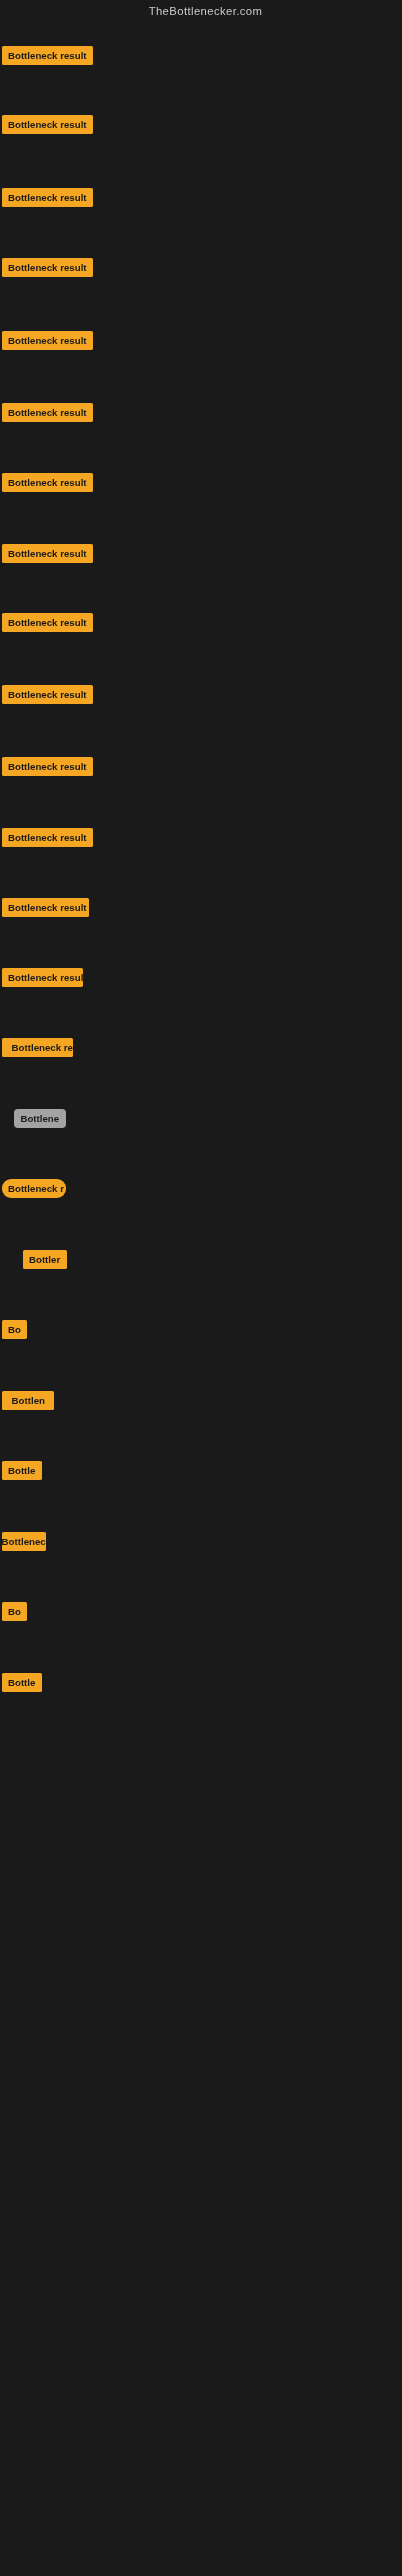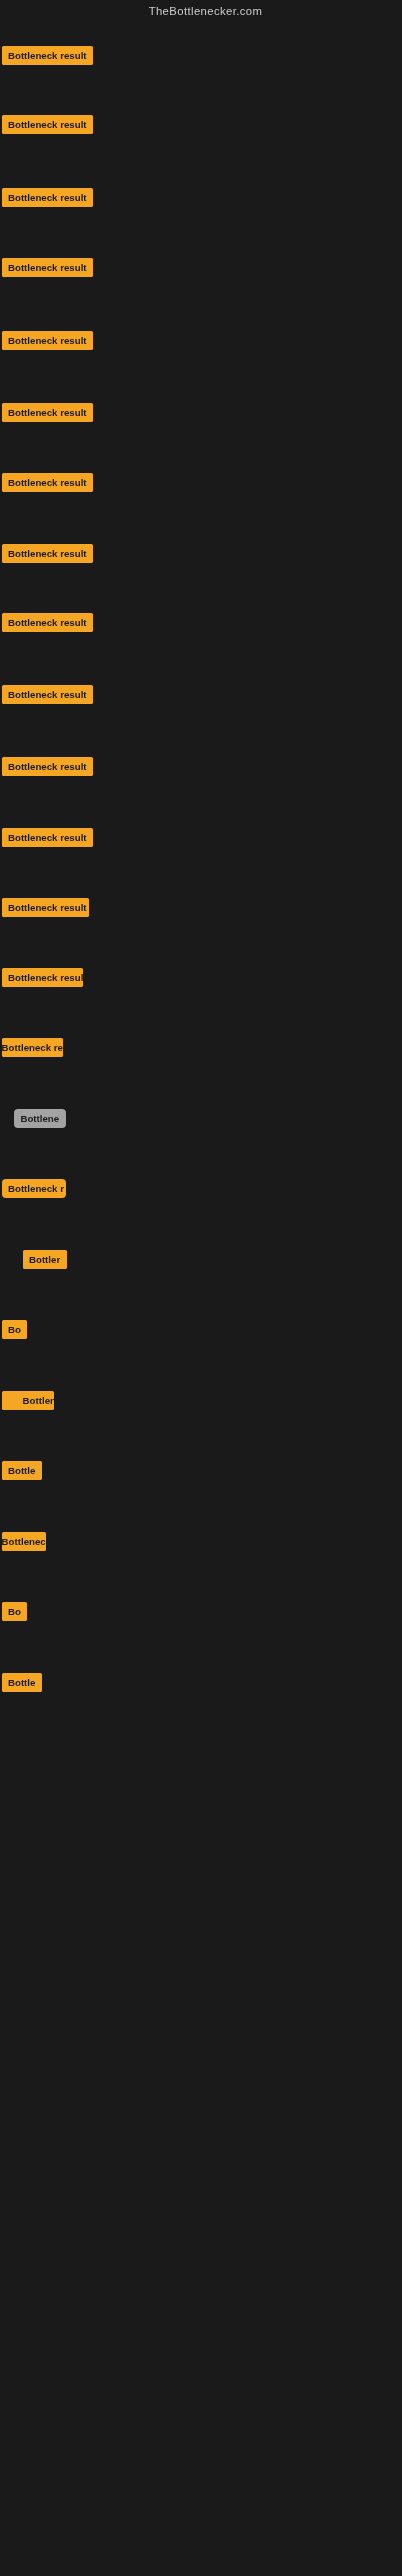--- a/index.html
+++ b/index.html
@@ -40,24 +40,24 @@
     <div style="position: absolute; top: 331px; left: 1.6px; background-color: rgb(245, 166, 35); color: rgb(26, 26, 26); font-size: 9.7px; font-weight: bold; padding: 4px 6.4px; border-radius: 1.6px; max-width: 105px; overflow: hidden; white-space: nowrap; font-family: Arial, sans-serif;">Bottleneck result</div>
     <div style="position: absolute; top: 403px; left: 1.6px; background-color: rgb(245, 166, 35); color: rgb(26, 26, 26); font-size: 9.7px; font-weight: bold; padding: 4px 6.4px; border-radius: 1.6px; max-width: 105px; overflow: hidden; white-space: nowrap; font-family: Arial, sans-serif;">Bottleneck result</div>
     <div style="position: absolute; top: 473px; left: 1.6px; background-color: rgb(245, 166, 35); color: rgb(26, 26, 26); font-size: 9.7px; font-weight: bold; padding: 4px 6.4px; border-radius: 1.6px; max-width: 105px; overflow: hidden; white-space: nowrap; font-family: Arial, sans-serif;">Bottleneck result</div>
     <div style="position: absolute; top: 544px; left: 1.6px; background-color: rgb(245, 166, 35); color: rgb(26, 26, 26); font-size: 9.7px; font-weight: bold; padding: 4px 6.4px; border-radius: 1.6px; max-width: 103px; overflow: hidden; white-space: nowrap; font-family: Arial, sans-serif;">Bottleneck result</div>
     <div style="position: absolute; top: 613px; left: 1.6px; background-color: rgb(245, 166, 35); color: rgb(26, 26, 26); font-size: 9.7px; font-weight: bold; padding: 4px 6.4px; border-radius: 1.6px; max-width: 101px; overflow: hidden; white-space: nowrap; font-family: Arial, sans-serif;">Bottleneck result</div>
     <div style="position: absolute; top: 685px; left: 1.6px; background-color: rgb(245, 166, 35); color: rgb(26, 26, 26); font-size: 9.7px; font-weight: bold; padding: 4px 6.4px; border-radius: 1.6px; max-width: 98px; overflow: hidden; white-space: nowrap; font-family: Arial, sans-serif;">Bottleneck result</div>
     <div style="position: absolute; top: 757px; left: 1.6px; background-color: rgb(245, 166, 35); color: rgb(26, 26, 26); font-size: 9.7px; font-weight: bold; padding: 4px 6.4px; border-radius: 1.6px; max-width: 95px; overflow: hidden; white-space: nowrap; font-family: Arial, sans-serif;">Bottleneck result</div>
     <div style="position: absolute; top: 828px; left: 1.6px; background-color: rgb(245, 166, 35); color: rgb(26, 26, 26); font-size: 9.7px; font-weight: bold; padding: 4px 6.4px; border-radius: 1.6px; max-width: 91px; overflow: hidden; white-space: nowrap; font-family: Arial, sans-serif;">Bottleneck result</div>
     <div style="position: absolute; top: 898px; left: 1.6px; background-color: rgb(245, 166, 35); color: rgb(26, 26, 26); font-size: 9.7px; font-weight: bold; padding: 4px 6.4px; border-radius: 1.6px; max-width: 87px; overflow: hidden; white-space: nowrap; font-family: Arial, sans-serif;">Bottleneck result</div>
     <div style="position: absolute; top: 968px; left: 1.6px; background-color: rgb(245, 166, 35); color: rgb(26, 26, 26); font-size: 9.7px; font-weight: bold; padding: 4px 6.4px; border-radius: 1.6px; max-width: 81px; overflow: hidden; white-space: nowrap; font-family: Arial, sans-serif;">Bottleneck result</div>
-    <div style="position: absolute; top: 1038px; left: 1.6px; background-color: rgb(245, 166, 35); color: rgb(26, 26, 26); font-size: 9.7px; font-weight: bold; padding: 4px 0; border-radius: 1.6px; max-width: 71px; overflow: hidden; white-space: nowrap; font-family: Arial, sans-serif;">Bottleneck re</div>
+    <div style="position: absolute; top: 1038px; left: 1.6px; background-color: rgb(245, 166, 35); color: rgb(26, 26, 26); font-size: 9.7px; font-weight: bold; padding: 4px 10px; border-radius: 1.6px; max-width: 71px; overflow: hidden; white-space: nowrap; font-family: Arial, sans-serif;">Bottleneck re</div>
     <div style="position: absolute; top: 1109px; left: 14px; background-color: #a3a3a3; color: rgb(26, 26, 26); font-size: 9.7px; font-weight: bold; padding: 4px 6.4px; border-radius: 4px; max-width: 60px; overflow: hidden; white-space: nowrap; font-family: Arial, sans-serif;">Bottlene</div>
-    <div style="position: absolute; top: 1179px; left: 1.6px; background-color: rgb(245, 166, 35); color: rgb(26, 26, 26); font-size: 9.7px; font-weight: bold; padding: 4px 6.4px; border-radius: 4px; max-width: 64px; overflow: hidden; white-space: nowrap; font-family: Arial, sans-serif;">Bottleneck r</div>
+    <div style="position: absolute; top: 1179px; left: 1.6px; background-color: rgb(245, 166, 35); color: rgb(26, 26, 26); font-size: 9.7px; font-weight: bold; padding: 4px 6.4px; border-radius: 9px; max-width: 64px; overflow: hidden; white-space: nowrap; font-family: Arial, sans-serif;">Bottleneck r</div>
     <div style="position: absolute; top: 1250px; left: 1.6px; background-color: rgb(245, 166, 35); color: rgb(26, 26, 26); font-size: 9.7px; font-weight: bold; padding: 4px 6.4px; border-radius: 1.6px; max-width: 48px; overflow: hidden; white-space: nowrap; font-family: Arial, sans-serif; margin-left: 21px;">Bottler</div>
     <div style="position: absolute; top: 1320px; left: 1.6px; background-color: rgb(245, 166, 35); color: rgb(26, 26, 26); font-size: 9.7px; font-weight: bold; padding: 4px 6.4px; border-radius: 1.6px; max-width: 28px; overflow: hidden; white-space: nowrap; font-family: Arial, sans-serif;">Bo</div>
-    <div style="position: absolute; top: 1391px; left: 1.6px; background-color: rgb(245, 166, 35); color: rgb(26, 26, 26); font-size: 9.7px; font-weight: bold; padding: 4px 21px; border-radius: 1.6px; max-width: 52px; overflow: hidden; white-space: nowrap; font-family: Arial, sans-serif;">Bottlen</div>
+    <div style="position: absolute; top: 1391px; left: 1.6px; background-color: rgb(245, 166, 35); color: rgb(26, 26, 26); font-size: 9.7px; font-weight: bold; padding: 4px 10px; border-radius: 1.6px; max-width: 52px; overflow: hidden; white-space: nowrap; font-family: Arial, sans-serif;">Bottlen</div>
     <div style="position: absolute; top: 1461px; left: 1.6px; background-color: rgb(245, 166, 35); color: rgb(26, 26, 26); font-size: 9.7px; font-weight: bold; padding: 4px 6.4px; border-radius: 1.6px; max-width: 44px; overflow: hidden; white-space: nowrap; font-family: Arial, sans-serif;">Bottle</div>
     <div style="position: absolute; top: 1532px; left: 1.6px; background-color: rgb(245, 166, 35); color: rgb(26, 26, 26); font-size: 9.7px; font-weight: bold; padding: 4px 0; border-radius: 1.6px; max-width: 63px; overflow: hidden; white-space: nowrap; font-family: Arial, sans-serif;">Bottlenec</div>
     <div style="position: absolute; top: 1602px; left: 1.6px; background-color: rgb(245, 166, 35); color: rgb(26, 26, 26); font-size: 9.7px; font-weight: bold; padding: 4px 6.4px; border-radius: 1.6px; max-width: 28px; overflow: hidden; white-space: nowrap; font-family: Arial, sans-serif;">Bo</div>
     <div style="position: absolute; top: 1673px; left: 1.6px; background-color: rgb(245, 166, 35); color: rgb(26, 26, 26); font-size: 9.7px; font-weight: bold; padding: 4px 6.4px; border-radius: 1.6px; max-width: 44px; overflow: hidden; white-space: nowrap; font-family: Arial, sans-serif;">Bottle</div>
   </div>
 
 
 </body></html>

